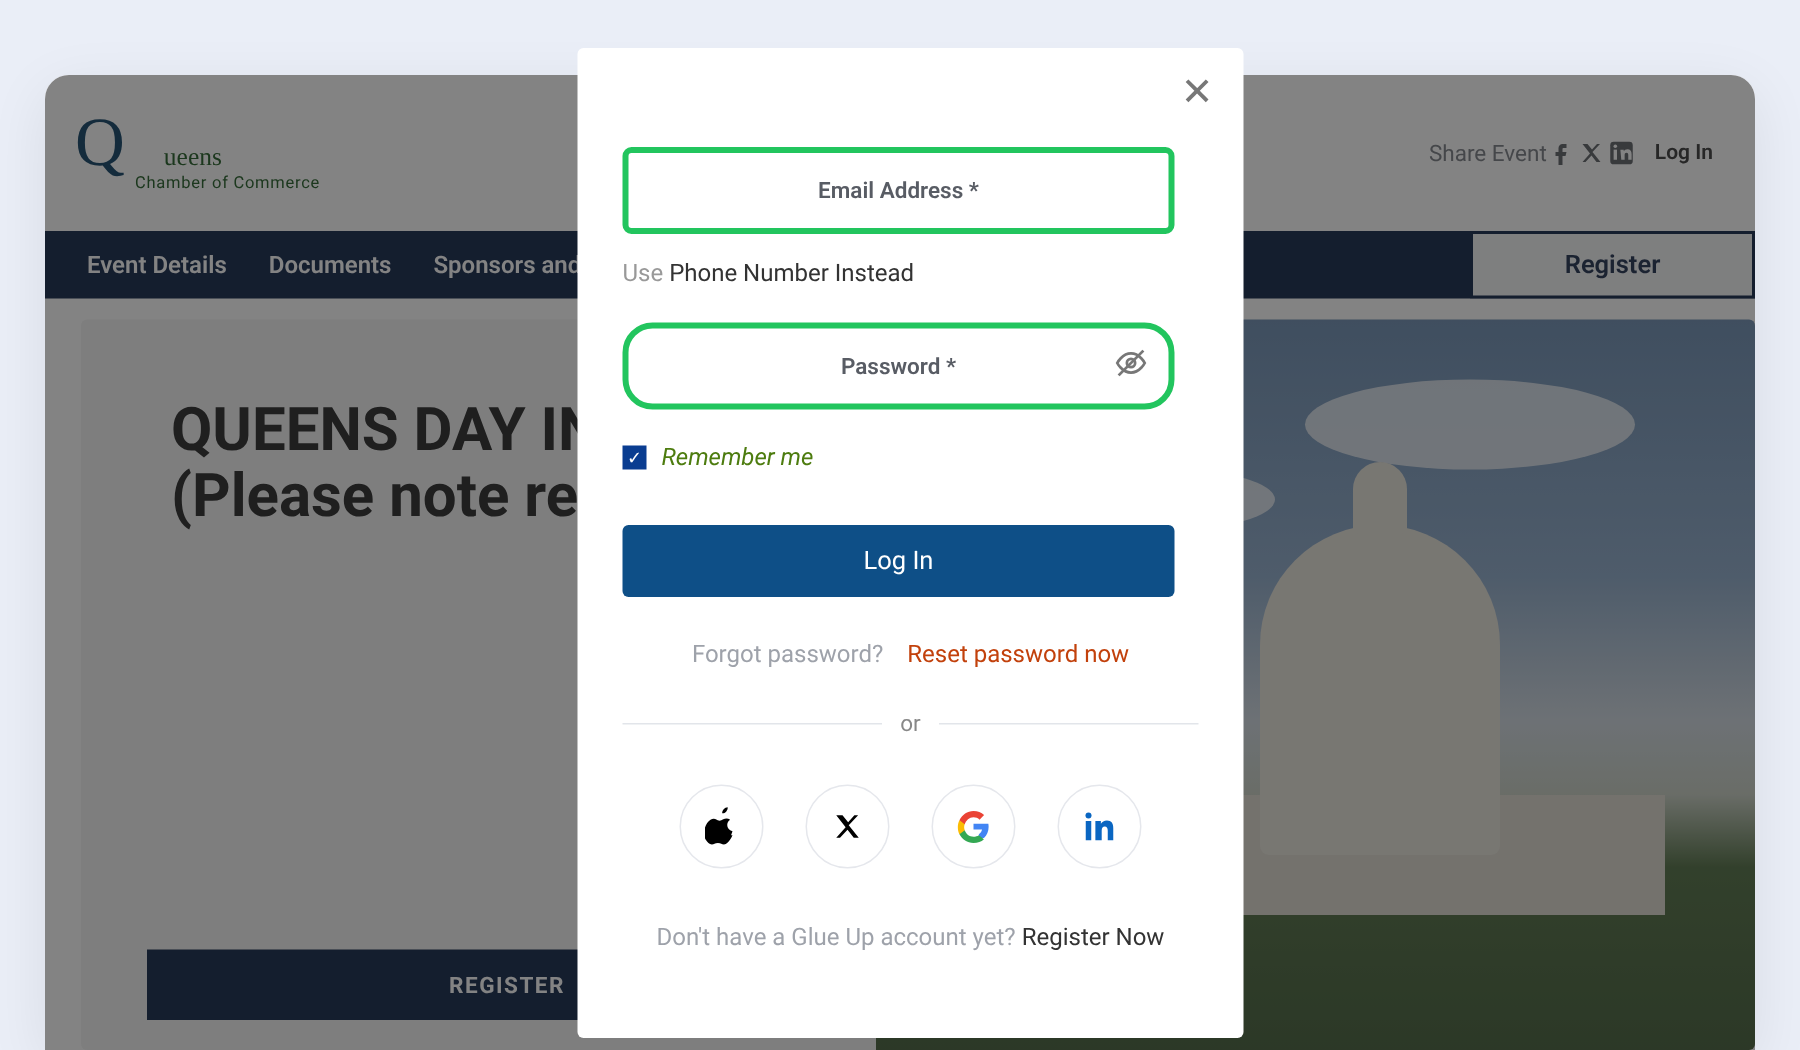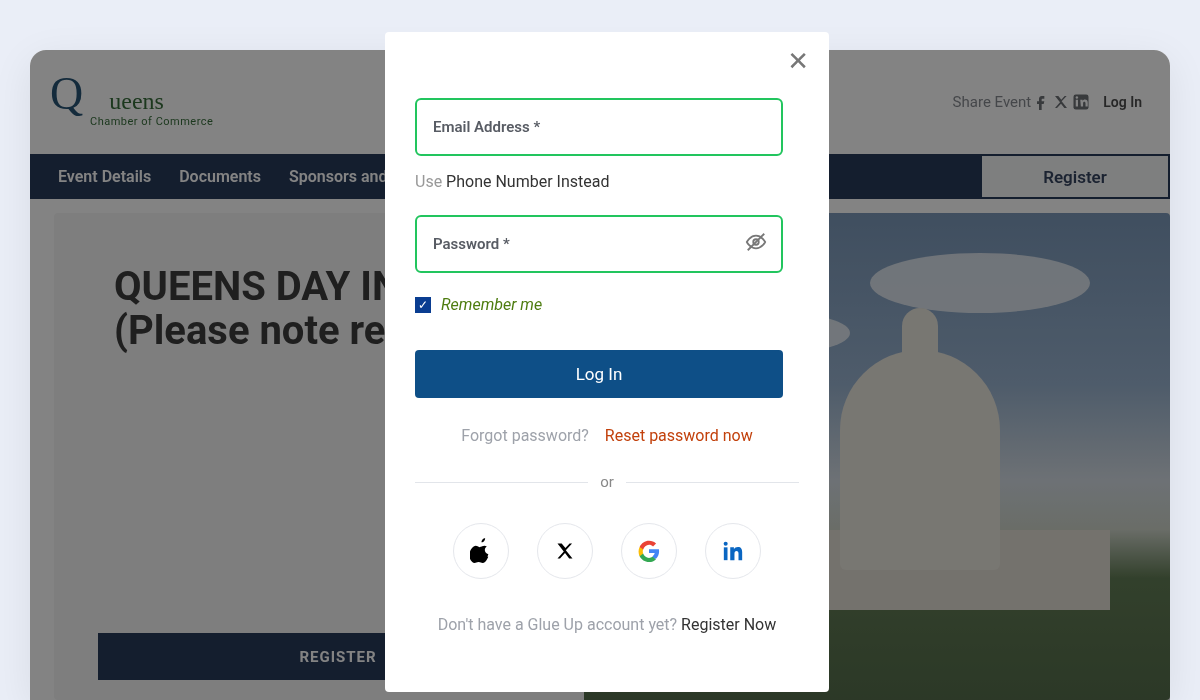--- a/index.html
+++ b/index.html
@@ -26,21 +26,21 @@
 .header {
   display: flex;
   align-items: center;
   justify-content: space-between;
   padding: 16px 28px 16px 10px;
   height: 104px;
   background: #fff;
 }
 .logo { display: flex; flex-direction: column; align-items: flex-start; padding-left: 10px; }
 .logo-q { font-family: Georgia, serif; font-size: 46px; color: #0a3d62; line-height: 0.8; display: inline-block; }
-.logo-text { font-family: Georgia, serif; font-size: 24px; color: #1c5a20; margin-top: -6px; margin-left: 26px; }
+.logo-text { font-family: Georgia, serif; font-size: 17px; color: #1c5a20; margin-top: -6px; margin-left: 26px; }
 .logo-sub { font-size: 11px; color: #1c5a20; margin-left: 40px; letter-spacing: 0.5px; }
 .header-right { display: flex; align-items: center; gap: 0; margin-left: 33px; }
 .share-label { color: #777b82; font-size: 15px; }
 .social-icon { width: 20px; height: 20px; display: inline-flex; align-items: center; justify-content: center; color: #5a5d63; font-weight: bold; }
 .header-login { color: #333; font-size: 14px; font-weight: 600; cursor: pointer; margin-left: 12px; }
 
 .navbar {
   background: #0a1f44;
   height: 45px;
   display: flex;
@@ -128,28 +128,29 @@
   border-radius: 4px;
   padding: 28px 30px 0 30px;
   height: 660px;
 }
 .modal-close {
   position: absolute; right: 20px; top: 14px;
   font-size: 26px; color: #777; cursor: pointer; font-weight: 300;
 }
 .field {
   width: 368px; height: 58px;
-  border: 2px solid #22c55e;
+  border: 4px solid #22c55e;
   border-radius: 6px;
   padding: 0 16px;
   display: flex; align-items: center;
   margin-top: 38px;
   position: relative;
-}
-.field.password { margin-top: 24px; }
+  justify-content: center;
+}
+.field.password { margin-top: 24px; border-radius: 20px; }
 .field-label { color: #585c64; font-size: 15px; font-weight: 600; }
 .eye-icon { position: absolute; right: 14px; color: #777; }
 .use-phone { margin-top: 16px; font-size: 16px; color: #999; }
 .use-phone a { color: #333; cursor: pointer; }
 .remember-row { display: flex; align-items: center; gap: 10px; margin-top: 22px; }
 .checkbox {
   width: 16px; height: 16px;
   background: #0a3d91;
   display: flex; align-items: center; justify-content: center;
   color: #fff; font-size: 12px;

